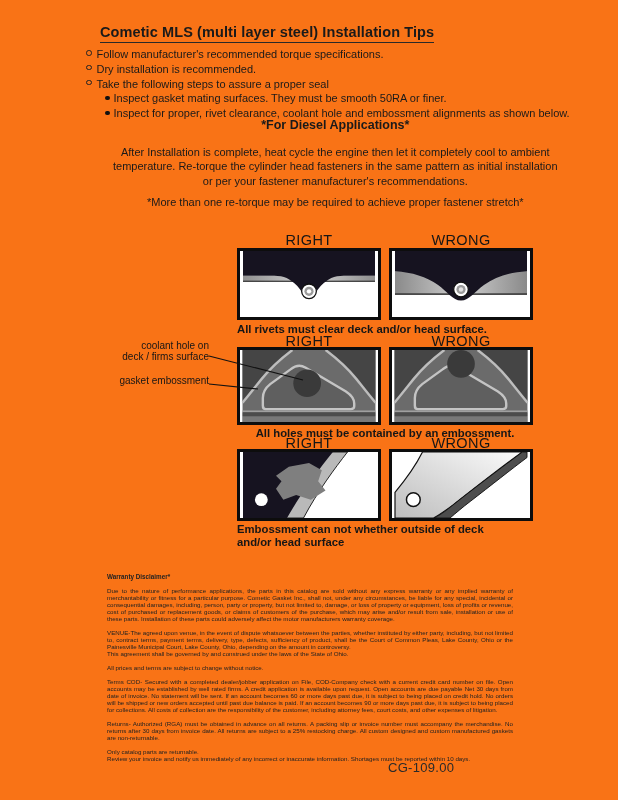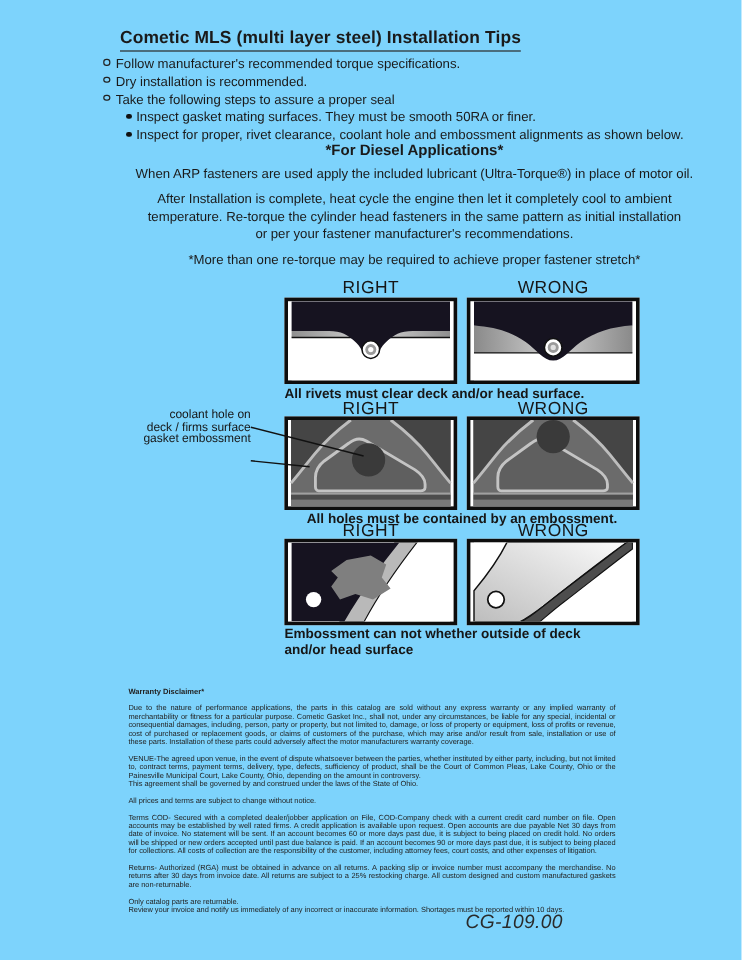--- a/index.html
+++ b/index.html
@@ -1,17 +1,17 @@
 <!DOCTYPE html>
 <html><head>
 <meta charset="utf-8">
 <style>
   html,body{margin:0;padding:0;background:#ffffff;}
   .page{
-    position:relative;width:618px;height:800px;background:#7dd3fc;overflow:hidden;
+    position:relative;width:618px;height:800px;background:#f97316;overflow:hidden;
     font-family:"Liberation Sans", sans-serif;color:#1a1a1a;
   }
   
   .title{
     position:absolute;left:100px;top:24px;margin:0;
     font-size:14.5px;font-weight:bold;letter-spacing:.1px;
     border-bottom:1.5px solid #2a2a2a;padding-bottom:2px;display:inline-block;
     white-space:nowrap;
   }
   .tips{position:absolute;left:86px;top:47px;margin:0;padding:0;list-style:none;font-size:11px;line-height:14.8px;}
@@ -30,40 +30,39 @@
   .dbox svg{display:block;}
   .caption{position:absolute;font-size:11.3px;font-weight:bold;color:#161616;white-space:nowrap;line-height:13px;}
   .caption-center{text-align:center;width:296px;}
   .ann{position:absolute;left:103px;width:106px;text-align:right;font-size:10px;line-height:11.3px;color:#161616;}
   .overlay{position:absolute;left:0;top:333px;width:618px;height:100px;pointer-events:none;z-index:5;}
   
   .legal{position:absolute;left:107px;top:573px;width:406px;font-size:6.2px;line-height:7px;color:#222;}
   .legal h3{margin:0 0 7px 0;font-size:6.3px;font-weight:bold;}
   .legal p{margin:0 0 7px 0;text-align:justify;}
   .legal p.tight{margin-bottom:0;}
-  .footer-code{position:absolute;left:388px;top:760px;font-size:16px;letter-spacing:.3px;color:#2a2a2a;font-style:italic;}
+  .footer-code{position:absolute;left:388px;top:760px;font-size:13px;letter-spacing:.3px;color:#2a2a2a;}
 </style>
 </head>
 <body>
 
 <div class="page">
 
   <h1 class="title">Cometic MLS (multi layer steel) Installation Tips</h1>
 
   <ul class="tips">
     <li><span class="marker-o"></span><span>Follow manufacturer's recommended torque specifications.</span></li>
     <li><span class="marker-o"></span><span>Dry installation is recommended.</span></li>
     <li><span class="marker-o"></span><span>Take the following steps to assure a proper seal</span></li>
     <li class="sub"><span class="marker-f"></span><span>Inspect gasket mating surfaces.  They must be smooth 50RA or finer.</span></li>
     <li class="sub"><span class="marker-f"></span><span>Inspect for proper, rivet clearance, coolant hole and embossment alignments as shown below.</span></li>
   </ul>
 
   <section class="diesel">
     <h2>*For Diesel Applications*</h2>
-    <div class="pline">When ARP fasteners are used apply the included lubricant (Ultra-Torque®) in place of motor oil.</div>
     <div class="pgap"></div>
     <div class="pline">After Installation is complete, heat cycle the engine then let it completely cool to ambient</div>
     <div class="pline">temperature. Re-torque the cylinder head fasteners in the same pattern as initial installation</div>
     <div class="pline">or per your fastener manufacturer's recommendations.</div>
     <div class="pgap"></div>
     <div class="pline">*More than one re-torque may be required to achieve proper fastener stretch*</div>
   </section>
 
   <div class="dlabel" style="left:237px;top:232px;">RIGHT</div>
   <div class="dlabel" style="left:389px;top:232px;">WRONG</div>
@@ -112,21 +111,21 @@
 
   <div class="caption" style="left:237px;top:323px;">All rivets must clear deck and/or head surface.</div>
 
   <div class="dlabel" style="left:237px;top:333px;">RIGHT</div>
   <div class="dlabel" style="left:389px;top:333px;">WRONG</div>
 
   <div class="ann" style="top:340px;">
     <div>coolant hole on</div>
     <div>deck / firms surface</div>
   </div>
-  <div class="ann" style="top:360px;">
+  <div class="ann" style="top:375px;">
     <div>gasket embossment</div>
   </div>
 
   <div class="dbox" style="left:237px;top:347px;">
     <svg width="138" height="72" viewBox="0 0 144 78">
       <rect width="144" height="78" fill="#6b6b6b"></rect>
       <rect y="65.5" width="144" height="2" fill="#a0a0a0"></rect>
       <rect y="67.5" width="144" height="4.5" fill="#4c4c4c"></rect>
       <rect y="72" width="144" height="6" fill="#787878"></rect>
       <path d="M0 0 H54 C42 9 30 20 21 31 C13 41 6 50 0 57 Z" fill="#454545"></path>

